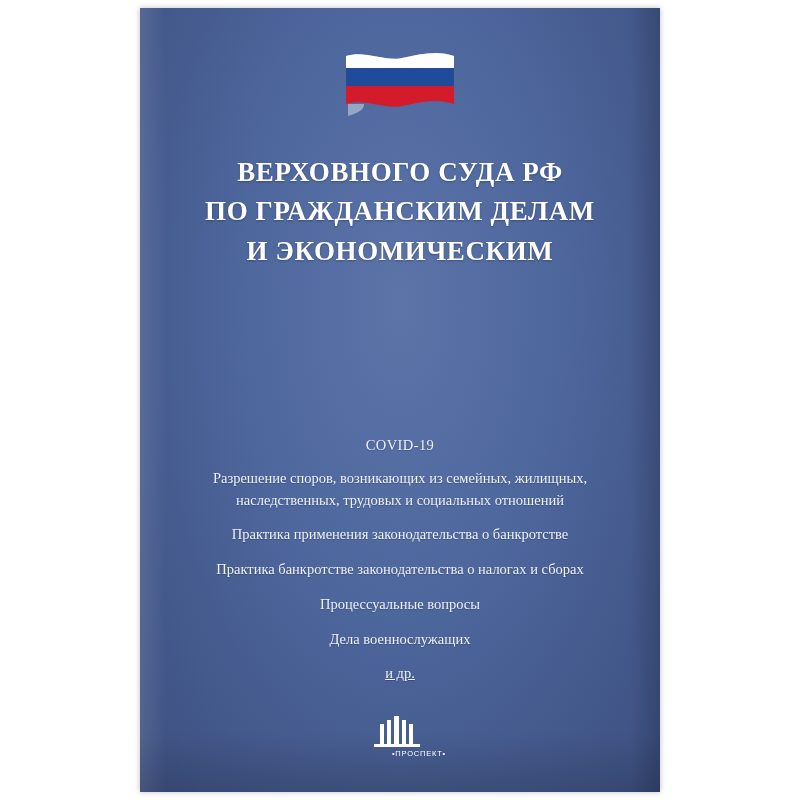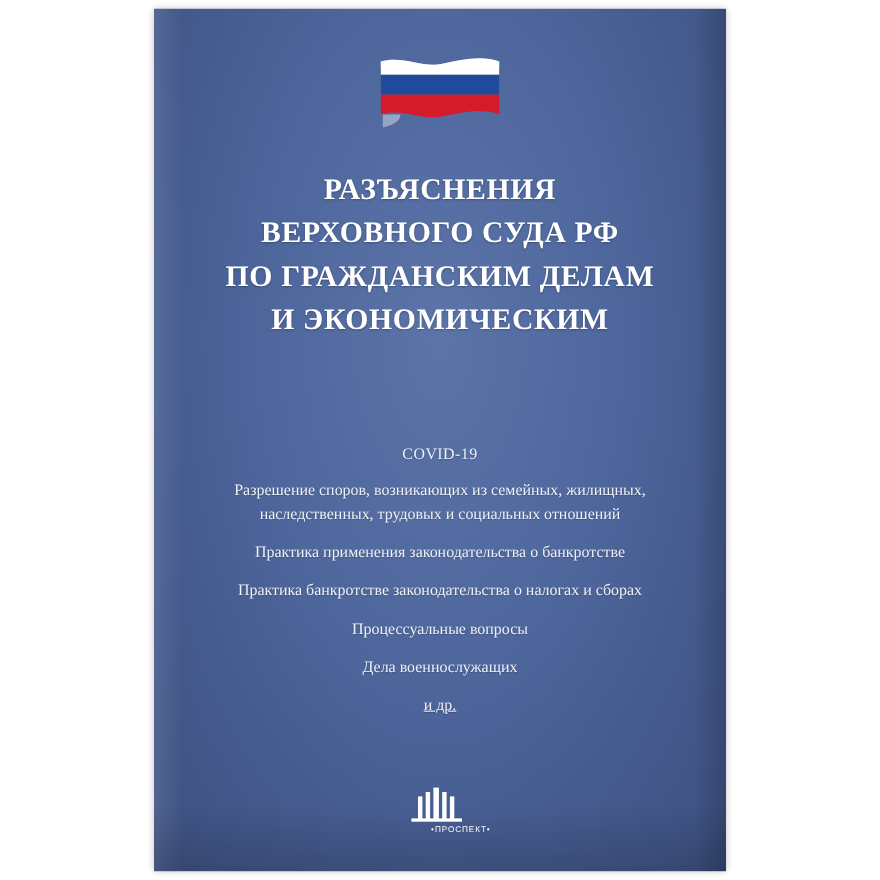--- a/index.html
+++ b/index.html
@@ -96,20 +96,21 @@
     line-height: 1.5;
     text-shadow: 0 1px 1px rgba(0,0,0,0.22);
   }
   .sub-item {
     margin-bottom: 13px;
     padding: 0 6px;
   }
   .sub-item.first {
     margin-bottom: 11px;
     letter-spacing: 0.4px;
+    margin-top: 32px;
   }
   .sub-item.last {
     margin-bottom: 0;
     text-decoration: underline;
   }
 
   
   .publisher {
     position: absolute;
     left: 50%;
@@ -154,21 +155,20 @@
           <rect x="0" y="0" width="112" height="18" fill="#ffffff"></rect>
           <rect x="0" y="18" width="112" height="18" fill="#1f4b9a"></rect>
           <rect x="0" y="36" width="112" height="22" fill="#d31b2b"></rect>
         </g>
         <path d="M2,6 C22,0 40,12 58,8 C76,4 94,0 110,6 L110,10 C94,4 76,8 58,12 C40,16 22,4 2,10 Z" fill="#ffffff" opacity="0.45"></path>
         <path d="M4,54 L4,66 C18,62 20,58 20,54 Z" fill="#cfd6e6" opacity="0.55"></path>
       </svg>
     </div>
 
     <div class="title-block">
-      <span class="tline">РАЗЪЯСНЕНИЯ</span>
       <span class="tline">ВЕРХОВНОГО СУДА РФ</span>
       <span class="tline">ПО ГРАЖДАНСКИМ ДЕЛАМ</span>
       <span class="tline">И ЭКОНОМИЧЕСКИМ</span>
     </div>
 
     <div class="sub-block">
       <div class="sub-item first">COVID-19</div>
       <div class="sub-item">Разрешение споров, возникающих из семейных, жилищных, наследственных, трудовых и социальных отношений</div>
       <div class="sub-item">Практика применения законодательства о банкротстве</div>
       <div class="sub-item">Практика банкротстве законодательства о налогах и сборах</div>

